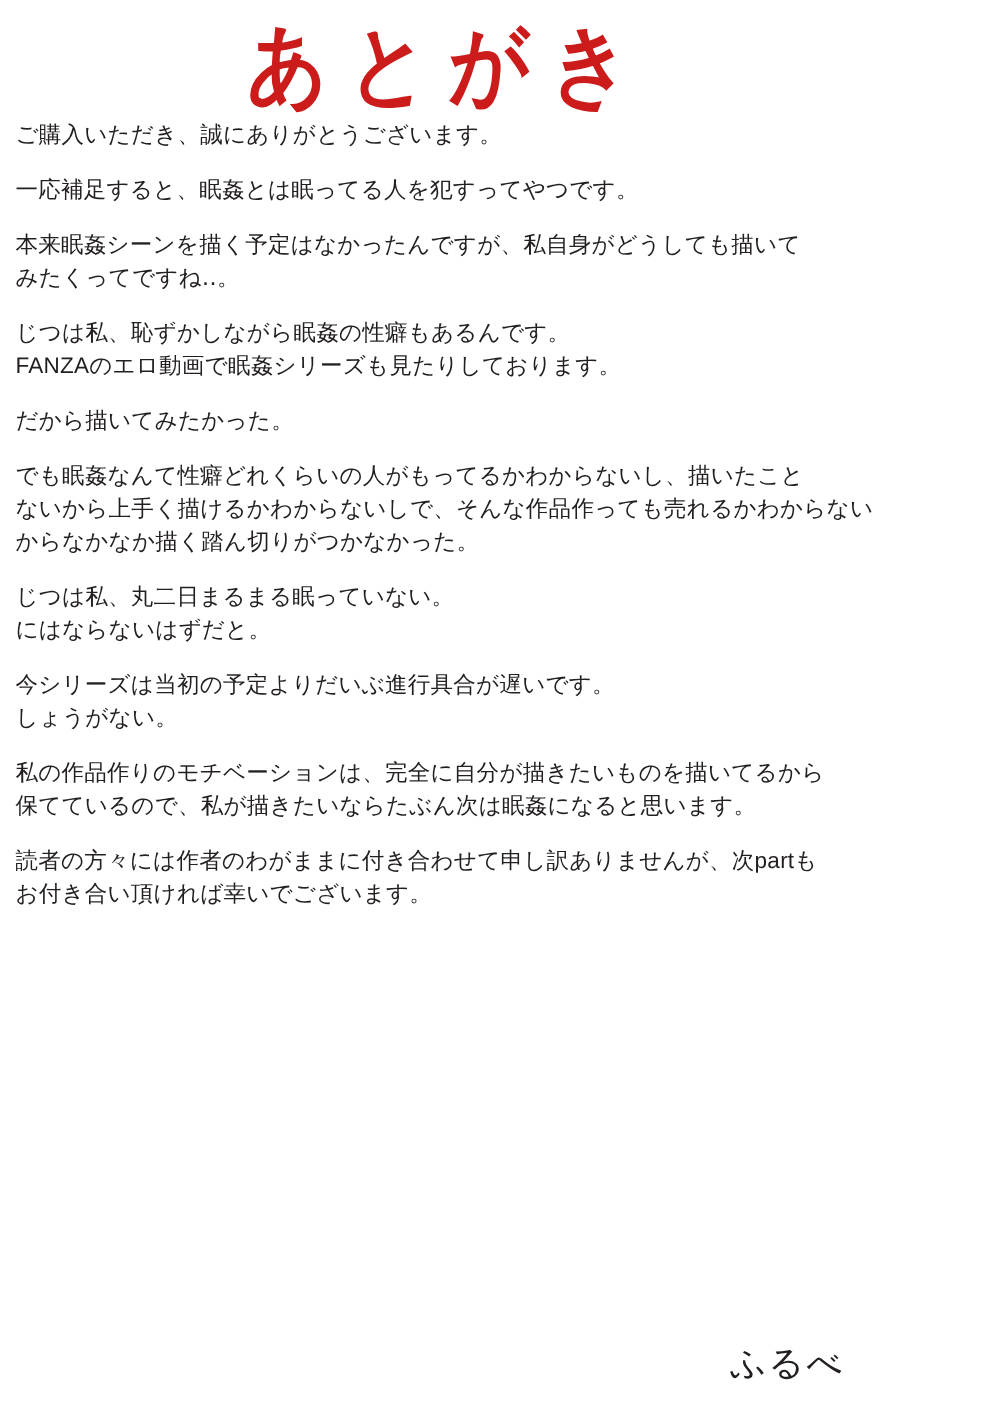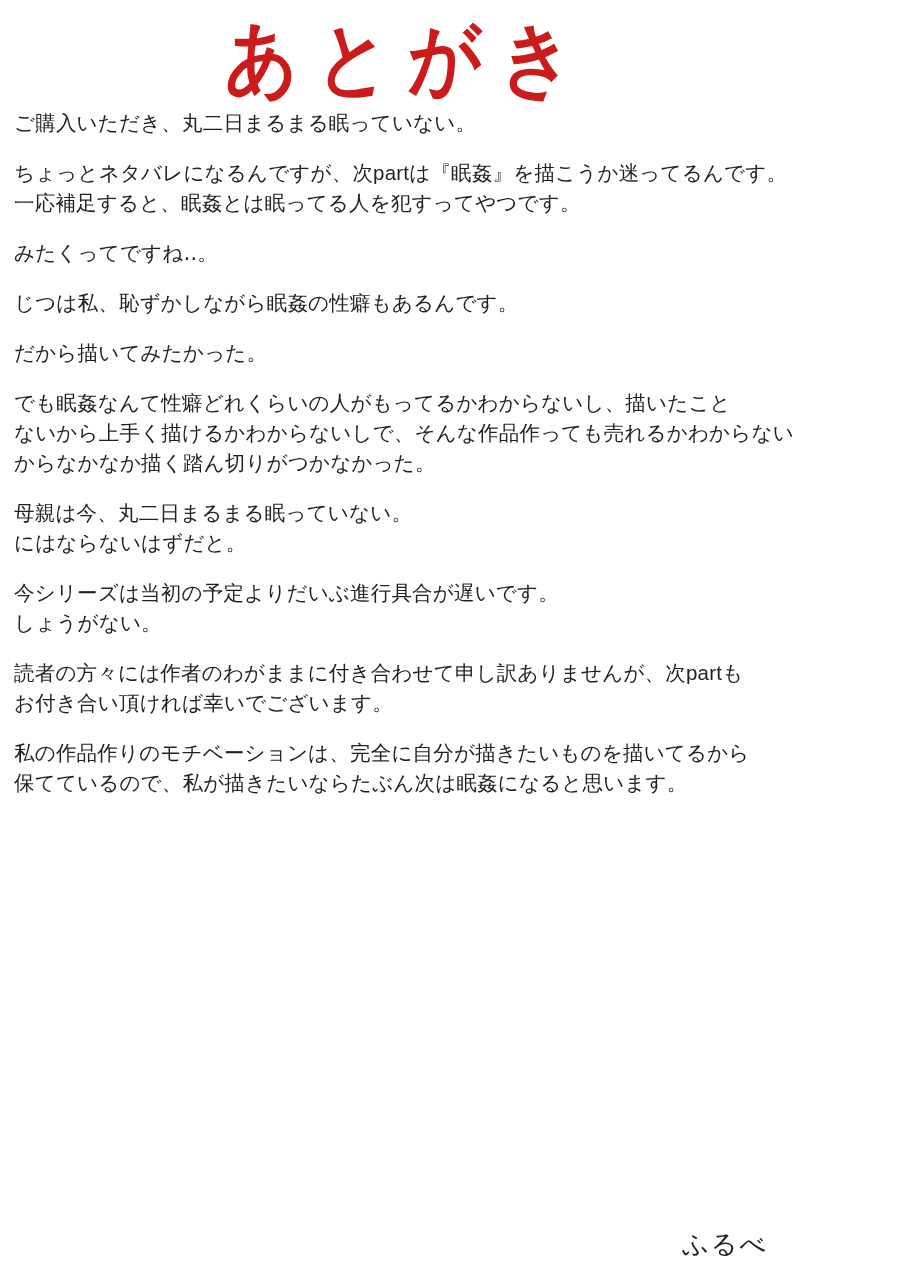--- a/index.html
+++ b/index.html
@@ -50,68 +50,69 @@
     font-weight: 500;
   }
   .para .line {
     display: block;
     white-space: nowrap;
   }
   .signature {
     position: absolute;
     right: 30px;
     bottom: 18px;
-    font-size: 26px;
+    font-size: 32px;
     letter-spacing: 2px;
     color: #231f20;
     font-weight: 500;
   }
 </style>
 </head>
 <body style="background: rgb(255, 255, 255);">
 
 <div class="page">
 
   <div class="title" style="color: rgb(204, 27, 27);">あとがき</div>
 
   <div class="body-text">
       <p class="para">
-        <span class="line">ご購入いただき、丸二日まるまる眠っていない。</span>
+        <span class="line">ご購入いただき、誠にありがとうございます。</span>
       </p>
       <p class="para">
-        <span class="line">ちょっとネタバレになるんですが、次partは『眠姦』を描こうか迷ってるんです。</span>
         <span class="line">一応補足すると、眠姦とは眠ってる人を犯すってやつです。</span>
       </p>
       <p class="para">
+        <span class="line">本来眠姦シーンを描く予定はなかったんですが、私自身がどうしても描いて</span>
         <span class="line">みたくってですね‥。</span>
       </p>
       <p class="para">
         <span class="line">じつは私、恥ずかしながら眠姦の性癖もあるんです。</span>
+        <span class="line">FANZAのエロ動画で眠姦シリーズも見たりしております。</span>
       </p>
       <p class="para">
         <span class="line">だから描いてみたかった。</span>
       </p>
       <p class="para">
         <span class="line">でも眠姦なんて性癖どれくらいの人がもってるかわからないし、描いたこと</span>
         <span class="line">ないから上手く描けるかわからないしで、そんな作品作っても売れるかわからない</span>
         <span class="line">からなかなか描く踏ん切りがつかなかった。</span>
       </p>
       <p class="para">
-        <span class="line">母親は今、丸二日まるまる眠っていない。</span>
+        <span class="line">じつは私、丸二日まるまる眠っていない。</span>
         <span class="line">にはならないはずだと。</span>
       </p>
       <p class="para">
         <span class="line">今シリーズは当初の予定よりだいぶ進行具合が遅いです。</span>
         <span class="line">しょうがない。</span>
       </p>
       <p class="para">
+        <span class="line">私の作品作りのモチベーションは、完全に自分が描きたいものを描いてるから</span>
+        <span class="line">保てているので、私が描きたいならたぶん次は眠姦になると思います。</span>
+      </p>
+      <p class="para">
         <span class="line">読者の方々には作者のわがままに付き合わせて申し訳ありませんが、次partも</span>
         <span class="line">お付き合い頂ければ幸いでございます。</span>
-      </p>
-      <p class="para">
-        <span class="line">私の作品作りのモチベーションは、完全に自分が描きたいものを描いてるから</span>
-        <span class="line">保てているので、私が描きたいならたぶん次は眠姦になると思います。</span>
       </p>
     </div>
 
   <div class="signature">ふるべ</div>
 
 </div>
 
 </body></html>

